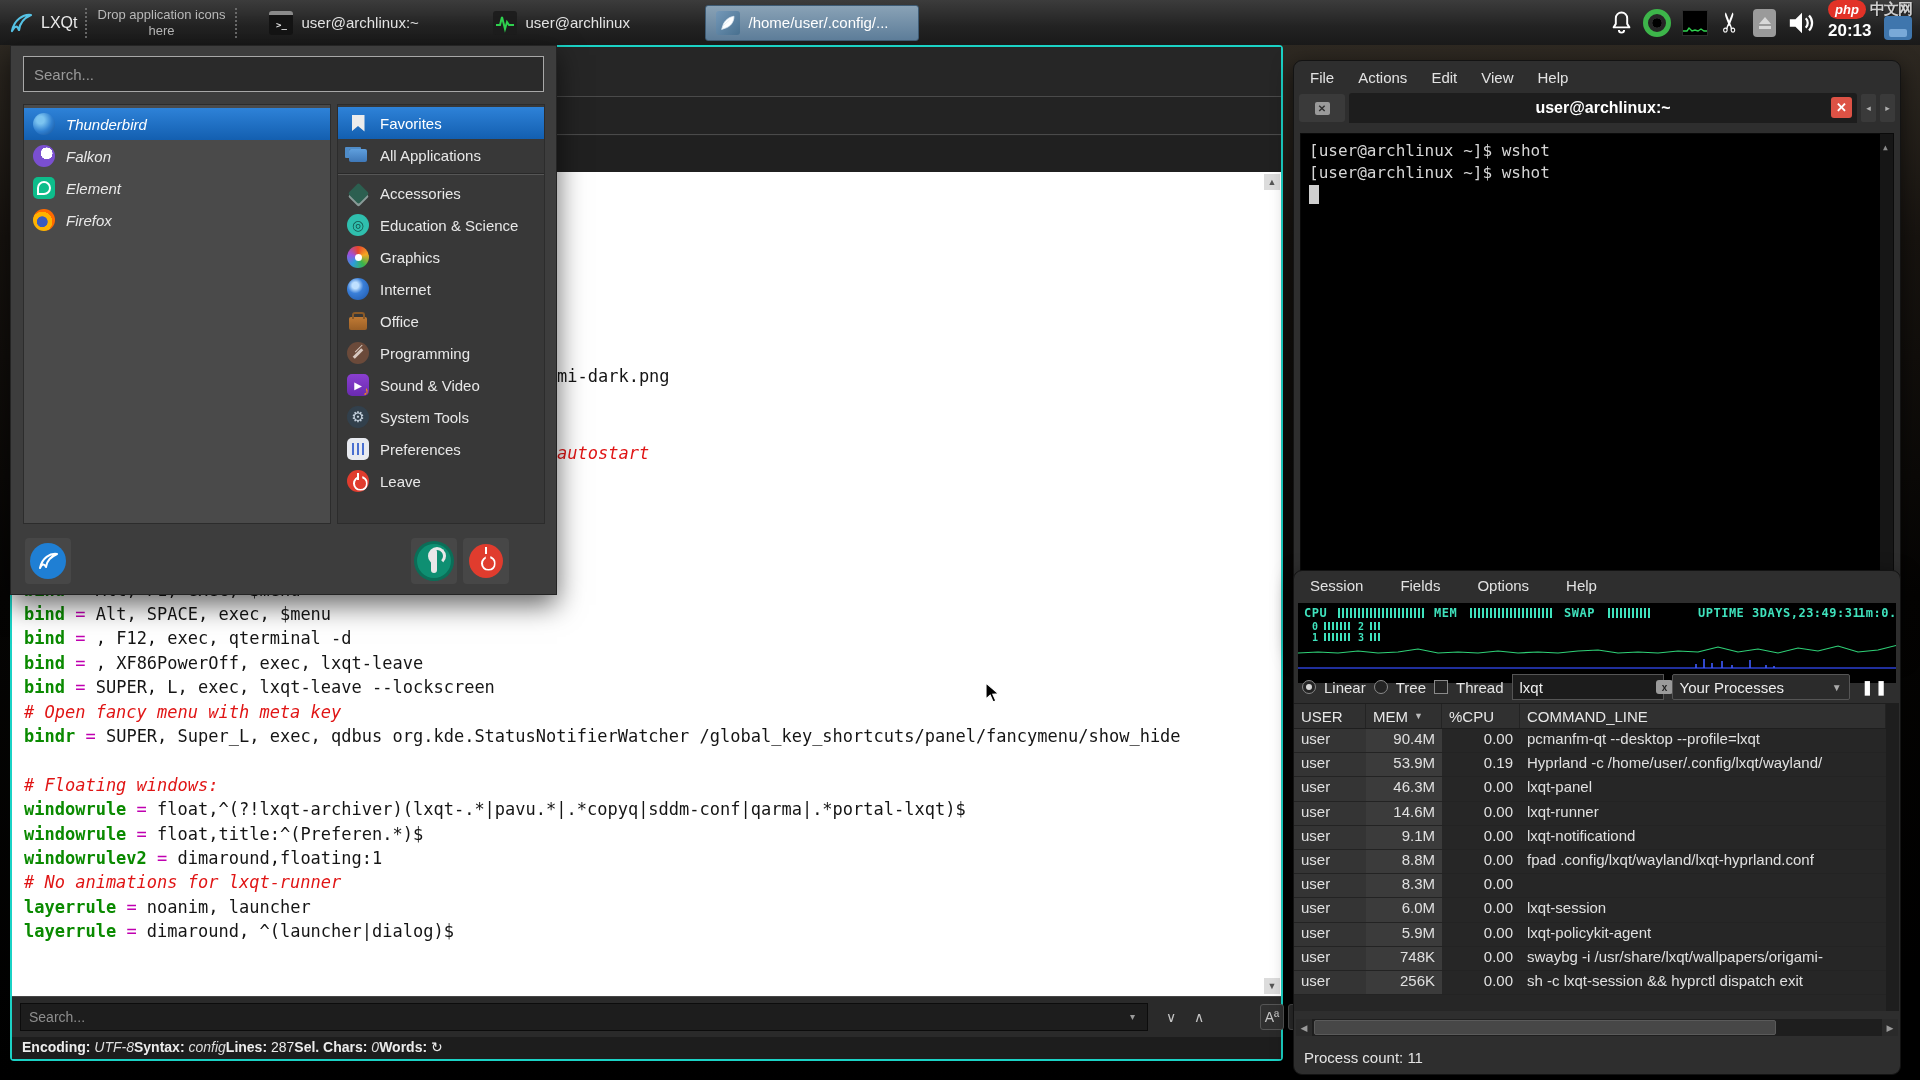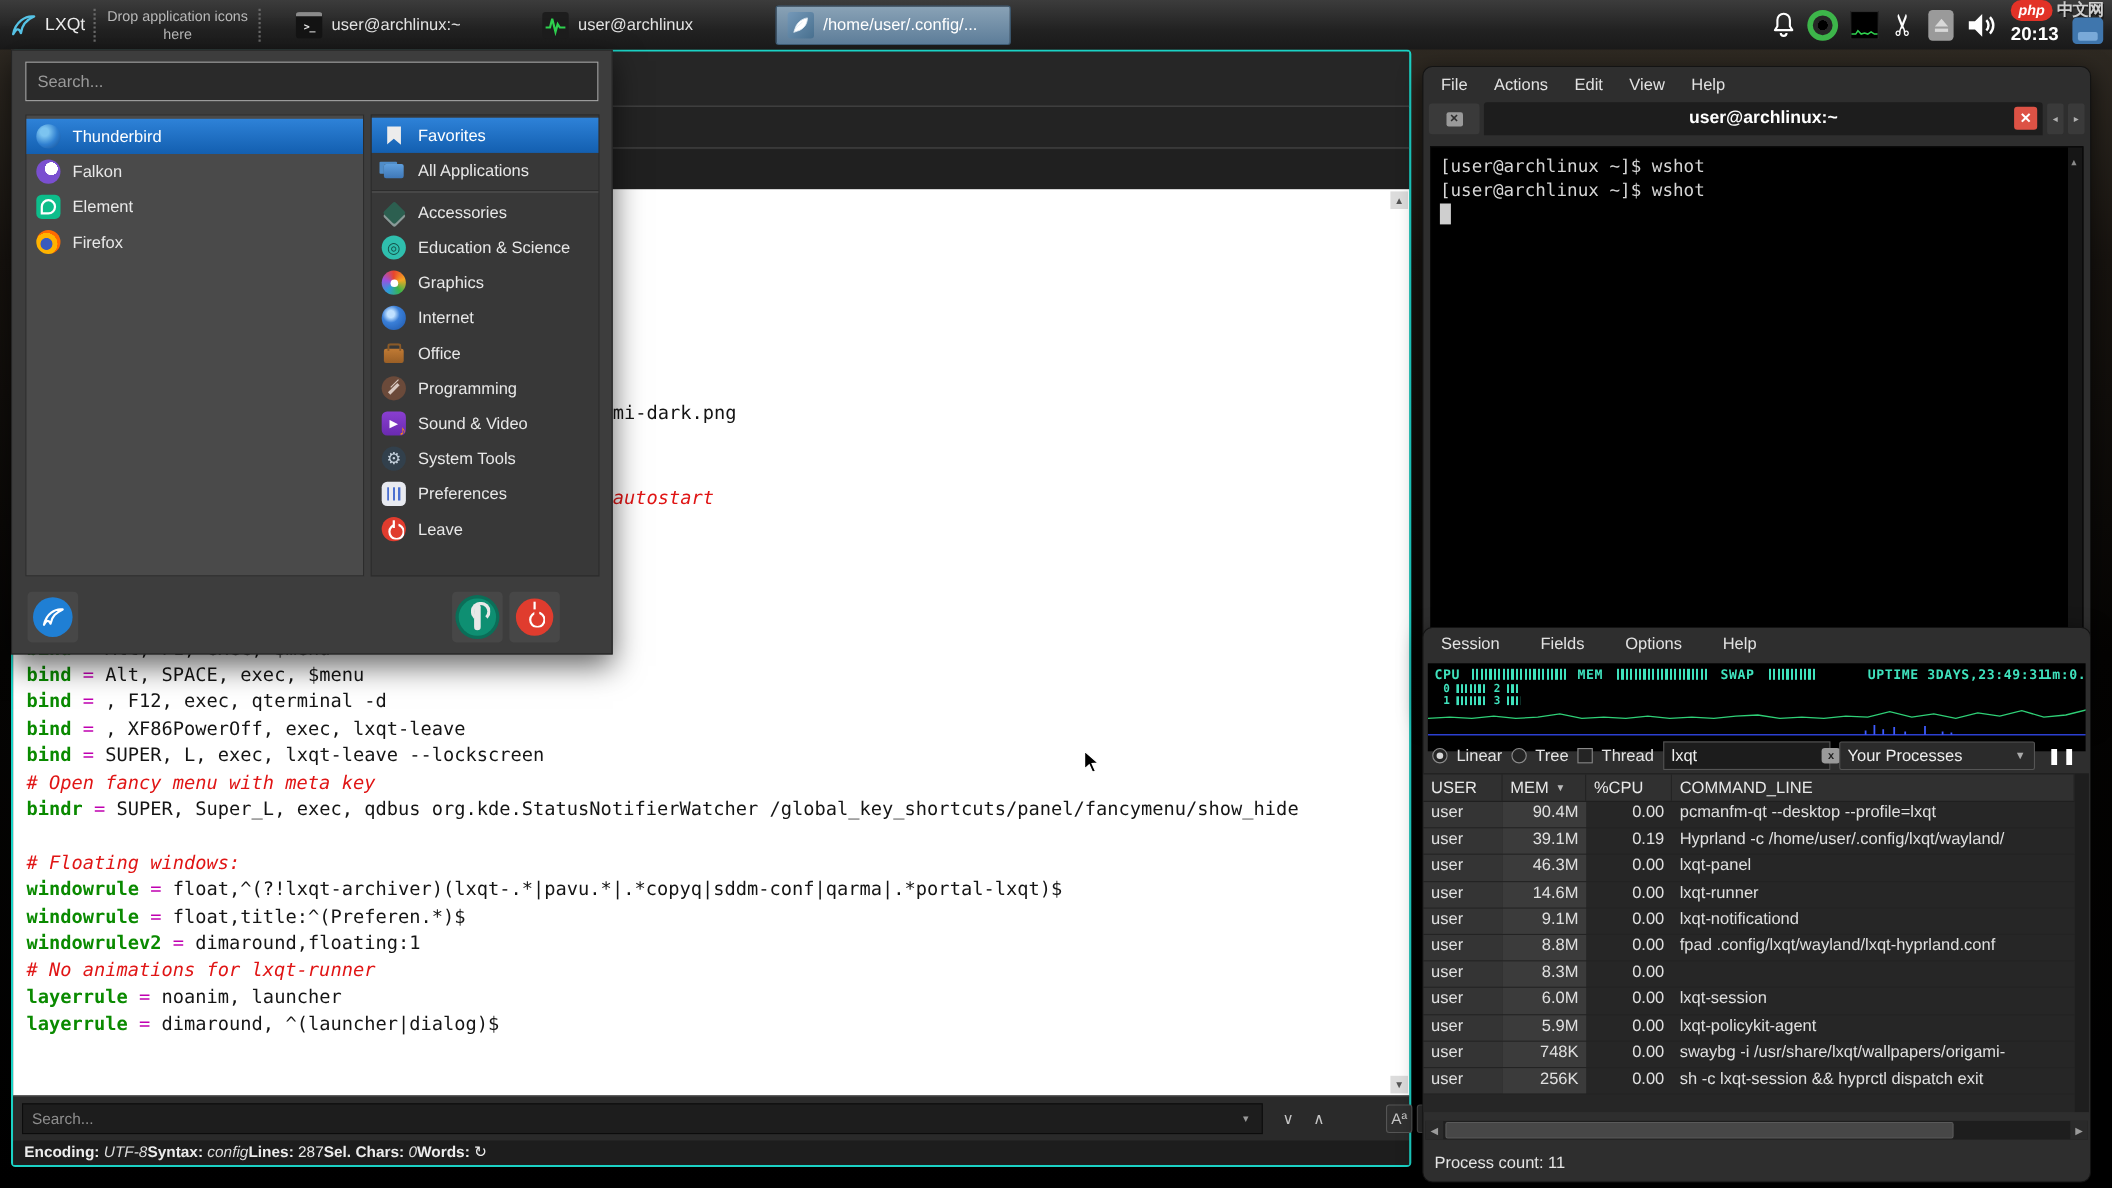--- a/index.html
+++ b/index.html
@@ -32,21 +32,21 @@
   .php-pill { position:absolute; left:0; top:0; background:#e23227; color:#fff; font-style:italic; font-weight:bold; font-size:13px; padding:0 7px; border-radius:10px; line-height:19px; }
   .cn-mark { position:absolute; left:42px; top:0; color:#cfcfcf; font-weight:bold; font-size:15px; text-shadow:1px 1px 0 #1c1c1c; letter-spacing:-1px; white-space:nowrap; }
   .clock { position:absolute; left:0; top:21px; color:#fff; font-weight:bold; font-size:17px; }
   .tray-blue { position:absolute; left:56px; top:16px; width:28px; height:24px; background:#3f76ad; border-radius:4px; display:flex; align-items:flex-end; justify-content:center; padding:3px; }
   .tray-blue i { display:block; width:18px; height:8px; background:#79a9d8; border-radius:2px; }
 
   
   .appmenu { position:absolute; left:10px; top:45px; width:547px; height:550px; background:#3d3d3d; border:1px solid #242424; box-shadow:0 10px 26px rgba(0,0,0,.6); z-index:50; }
   .msearch { position:absolute; left:12px; top:10px; width:521px; height:36px; background:#2a2a2a; border:1px solid #a8a8a8; color:#eee; font-size:15px; padding:0 10px; outline:none; }
   .msearch::placeholder { color:#9a9a9a; }
-  .mleft  { position:absolute; left:12px; top:58px; width:308px; height:420px; background:#4a4a4a; border:1px solid #2c2c2c; padding-top:3px; }
+  .mleft  { position:absolute; left:12px; top:58px; width:308px; height:420px; background:#4a4a4a; border:1px solid #2c2c2c; padding-top:3px;font-style:italic; }
   .mright { position:absolute; left:326px; top:58px; width:208px; height:420px; background:#383838; border:1px solid #2c2c2c; padding-top:2px; }
   .mrow { height:32px; display:flex; align-items:center; gap:11px; padding:0 9px; color:#e8e8e8; font-size:15px; white-space:nowrap; }
   .mrow.sel { background:linear-gradient(#2e82d8,#135fb0); color:#fff; }
   .msep { height:2px; margin:2px 0; border-top:1px solid #292929; border-bottom:1px solid #565656; }
   .mbar-btn { position:absolute; width:46px; height:46px; border-radius:4px; background:#474747; display:flex; align-items:center; justify-content:center; }
   .mbar-about { left:14px; top:492px; }
   .mbar-config { left:400px; top:492px; }
   .mbar-leave { left:452px; top:492px; }
 
   
@@ -377,21 +377,21 @@
     </div>
   <div class="ptable-body">
       <div class="prow">
         <span class="pc pc-user">user</span>
         <span class="pc pc-mem">90.4M</span>
         <span class="pc pc-cpu">0.00</span>
         <span class="pc pc-cmd">pcmanfm-qt --desktop --profile=lxqt</span>
       </div>
       <div class="prow">
         <span class="pc pc-user">user</span>
-        <span class="pc pc-mem">39.1M</span>
+        <span class="pc pc-mem">53.9M</span>
         <span class="pc pc-cpu">0.19</span>
         <span class="pc pc-cmd">Hyprland -c /home/user/.config/lxqt/wayland/</span>
       </div>
       <div class="prow">
         <span class="pc pc-user">user</span>
         <span class="pc pc-mem">46.3M</span>
         <span class="pc pc-cpu">0.00</span>
         <span class="pc pc-cmd">lxqt-panel</span>
       </div>
       <div class="prow">

